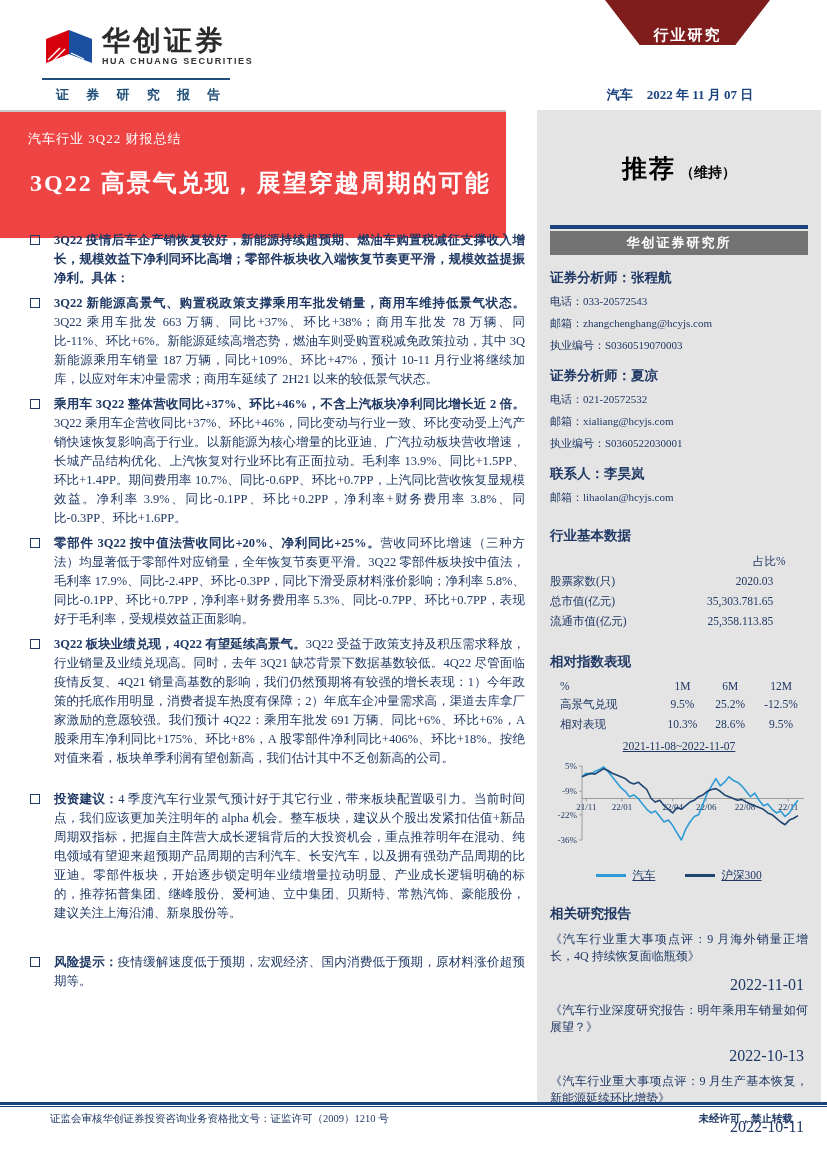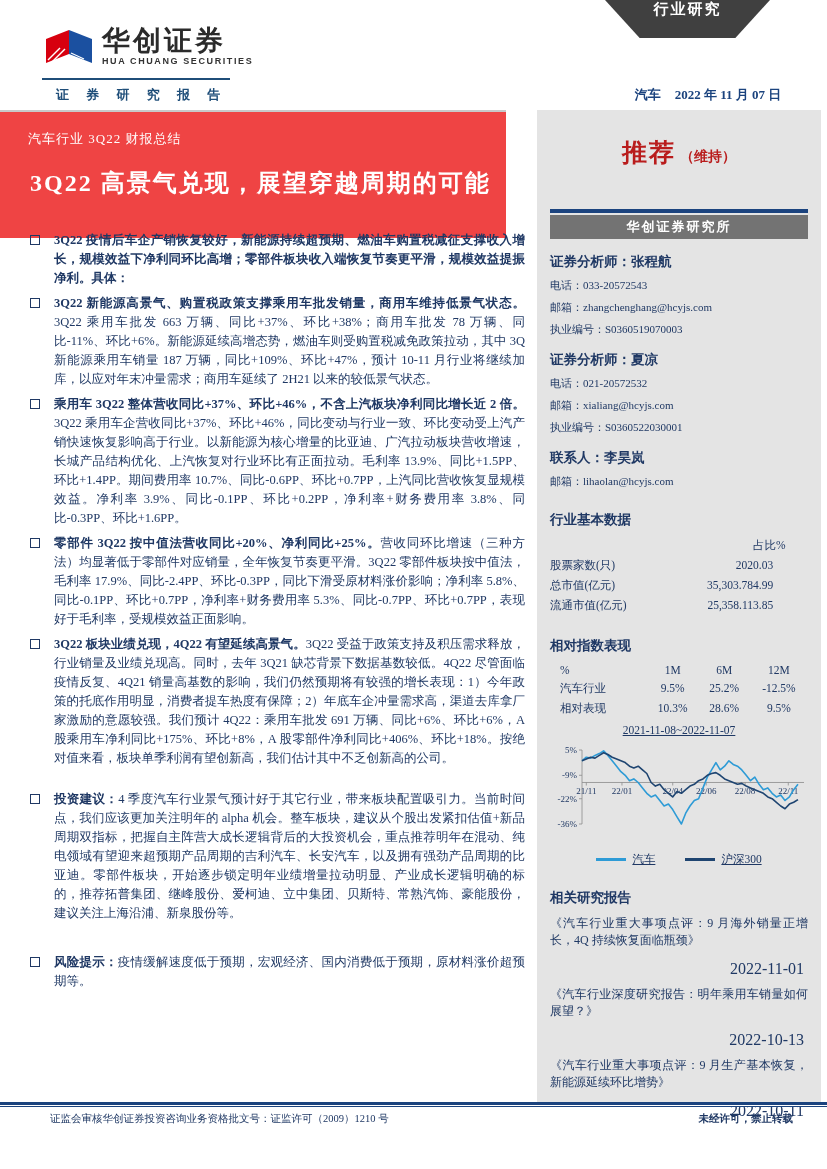--- a/index.html
+++ b/index.html
@@ -10,43 +10,43 @@
   }
   
   .logo-block { position:absolute; left:44px; top:26px; }
   .logo-row { display:flex; align-items:flex-start; }
   .logo-mark { width:50px; height:48px; margin-right:8px; }
   .brand-cn { font-size:28px; font-weight:bold; color:#2b2b2b; letter-spacing:3px; line-height:30px; font-family:"Liberation Sans",sans-serif; }
   .brand-en { font-size:9px; font-weight:bold; color:#333; letter-spacing:1.6px; font-family:"Liberation Sans",sans-serif; }
   .logo-underline { position:absolute; left:42px; top:78px; width:188px; height:2px; background:#1f4e79; }
   .report-type { position:absolute; left:56px; top:86px; font-size:13px; font-weight:bold; color:#1f4e79; letter-spacing:7px; }
   .badge-trapezoid {
-    position:absolute; left:605px; top:0; width:165px; height:38px; background:#404040;
+    position:absolute; left:605px; top:0; width:165px; height:45px; background:#7f1d1d;
     clip-path:polygon(0 0,100% 0,79% 100%,21% 100%);
-    display:flex; align-items:flex-start; justify-content:center;
+    display:flex; align-items:flex-end; justify-content:center;
   }
   .badge-trapezoid span { color:#fff; font-size:15px; font-weight:bold; letter-spacing:2px; }
-  .date-row { position:absolute; left:588px; top:86px; width:240px; text-align:center; font-size:13px; font-weight:bold; color:#1b437e; }
+  .date-row { position:absolute; left:560px; top:86px; width:240px; text-align:center; font-size:13px; font-weight:bold; color:#1b437e; }
   .date-row .sector { margin-right:14px; }
   
   .banner { position:absolute; left:0; top:110px; width:506px; height:128px; background:#ef4444; border-top:2px solid #c9c9c9; }
   .banner-eyebrow { position:absolute; left:28px; top:18px; color:#fff; font-size:13px; letter-spacing:1px; }
   .banner-title { position:absolute; left:30px; top:55px; color:#fff; font-size:24px; font-weight:bold; letter-spacing:2px; }
   
   .main { position:absolute; left:28px; top:231px; width:497px; }
   .bullet { display:flex; margin-top:6px; }
   .bullet:first-child { margin-top:0; }
   .bullet:nth-child(6) { margin-top:22px; }
   .bullet:nth-child(7) { margin-top:30px; }
   .marker { flex:0 0 auto; width:10px; height:10px; border:1.6px solid #1f3864; margin:4px 14px 0 2px; }
   .btext { flex:1; font-size:12.5px; line-height:19px; text-align:justify; color:#1f3864; }
   .btext .lead { font-weight:bold; }
   
   .sidebar { position:absolute; left:537px; top:110px; width:284px; height:994px; background:#e4e4e4; padding:0 13px; }
-  .rating-row { text-align:center; margin-top:26px; color:#b91c1c; }
+  .rating-row { text-align:center; margin-top:42px; color:#000000; }
   .rating-main { font-size:25px; font-weight:bold; letter-spacing:2px; }
   .rating-suffix { font-size:14px; font-weight:bold; }
   .org-rule { margin-top:40px; height:4px; background:#1b437e; }
   .org-bar { margin-top:2px; background:#737373; color:#fff; text-align:center; font-size:13px; font-weight:bold; padding:3px 0; letter-spacing:2px; }
   .analyst-name { font-size:13.5px; font-weight:bold; color:#1f3864; margin-top:14px; }
   .analyst-field { font-size:11px; color:#1f3864; margin-top:7px; }
   .sec-title { font-size:13.5px; font-weight:bold; color:#1f3864; margin-top:22px; }
   table.side { width:100%; border-collapse:collapse; margin-top:6px; }
   table.side td, table.side th { font-size:11.5px; color:#1f3864; padding:2.5px 0; font-weight:normal; }
   table.side .num { text-align:right; }
@@ -161,41 +161,41 @@
           <td class="pct">占比%</td>
         </tr>
       <tr>
             <td class="">股票家数(只)</td>
             <td class="num">202</td>
             <td class="pct">0.03</td>
           </tr>
           <tr>
             <td class="">总市值(亿元)</td>
             <td class="num">35,303.78</td>
-            <td class="pct">4.99</td>
+            <td class="pct">1.65</td>
           </tr>
           <tr>
             <td class="">流通市值(亿元)</td>
             <td class="num">25,358.11</td>
             <td class="pct">3.85</td>
           </tr>
         </tbody>
     </table>
 
     <div class="sec-title">相对指数表现</div>
     <table class="side perf">
       <tbody id="perf-rows">
           <tr>
             <td>%</td>
             <td>1M</td>
             <td>6M</td>
             <td>12M</td>
           </tr>
           <tr>
-            <td>汽车行业</td>
+            <td>高景气兑现</td>
             <td>9.5%</td>
             <td>25.2%</td>
             <td>-12.5%</td>
           </tr>
           <tr>
             <td>相对表现</td>
             <td>10.3%</td>
             <td>28.6%</td>
             <td>9.5%</td>
           </tr>

